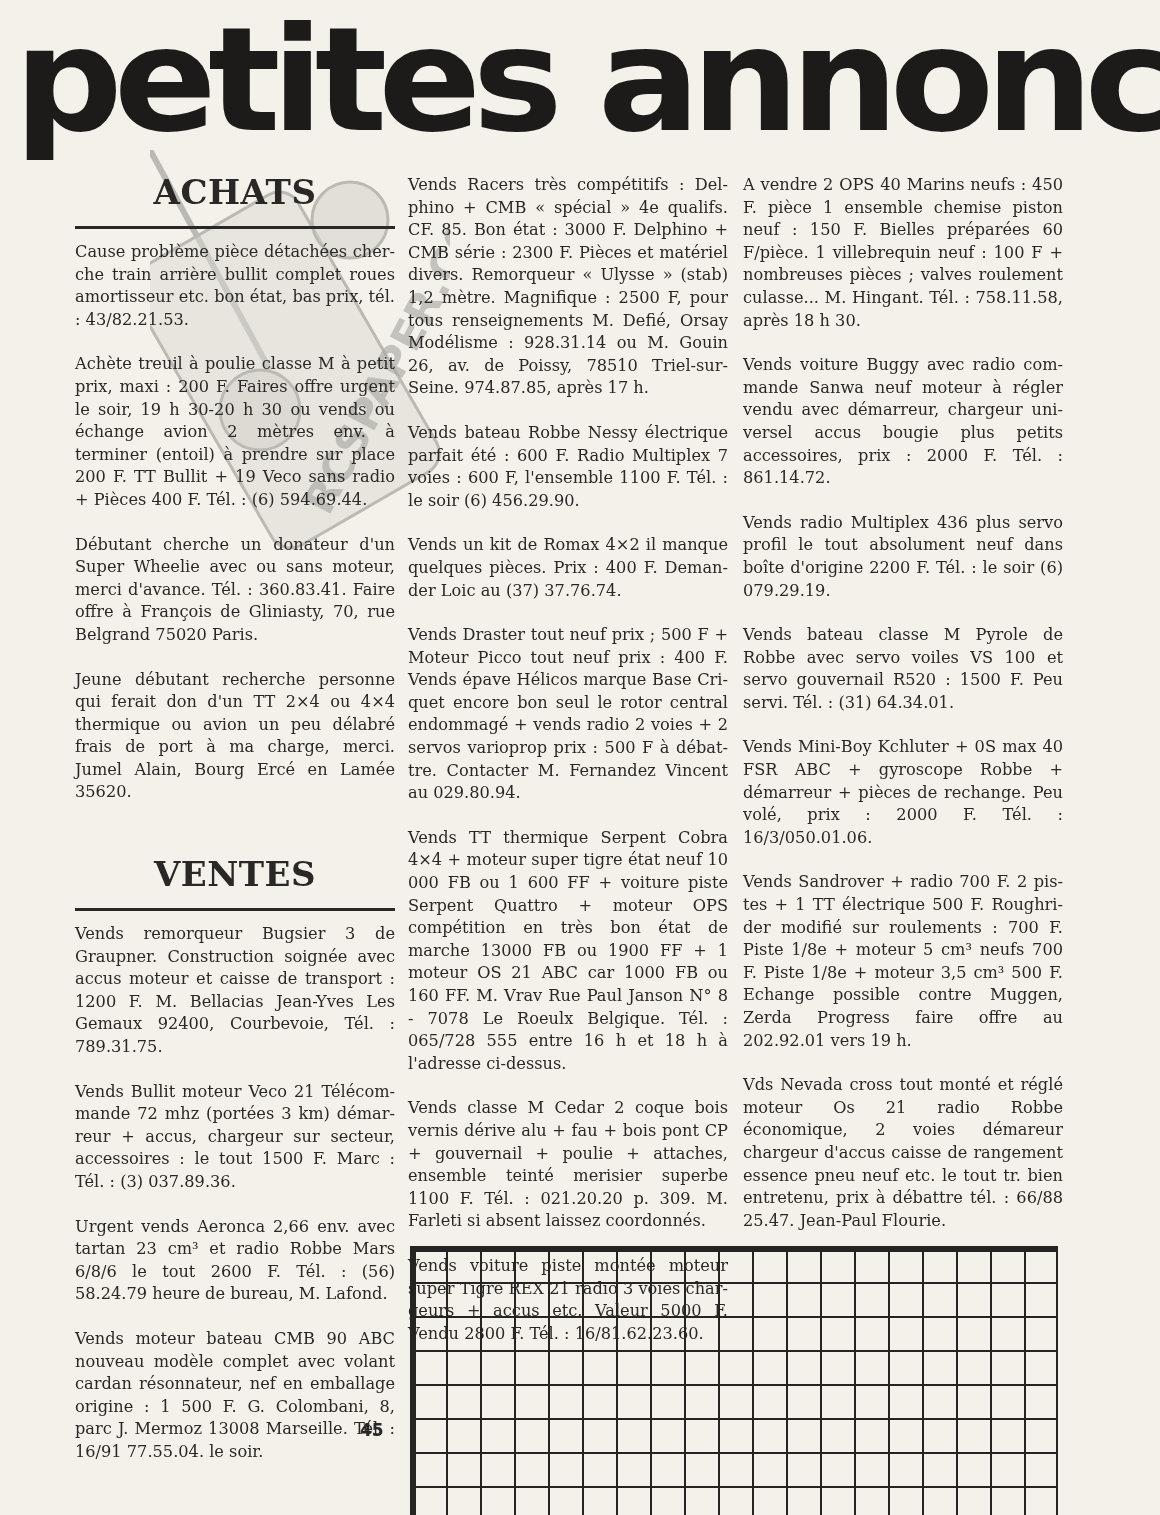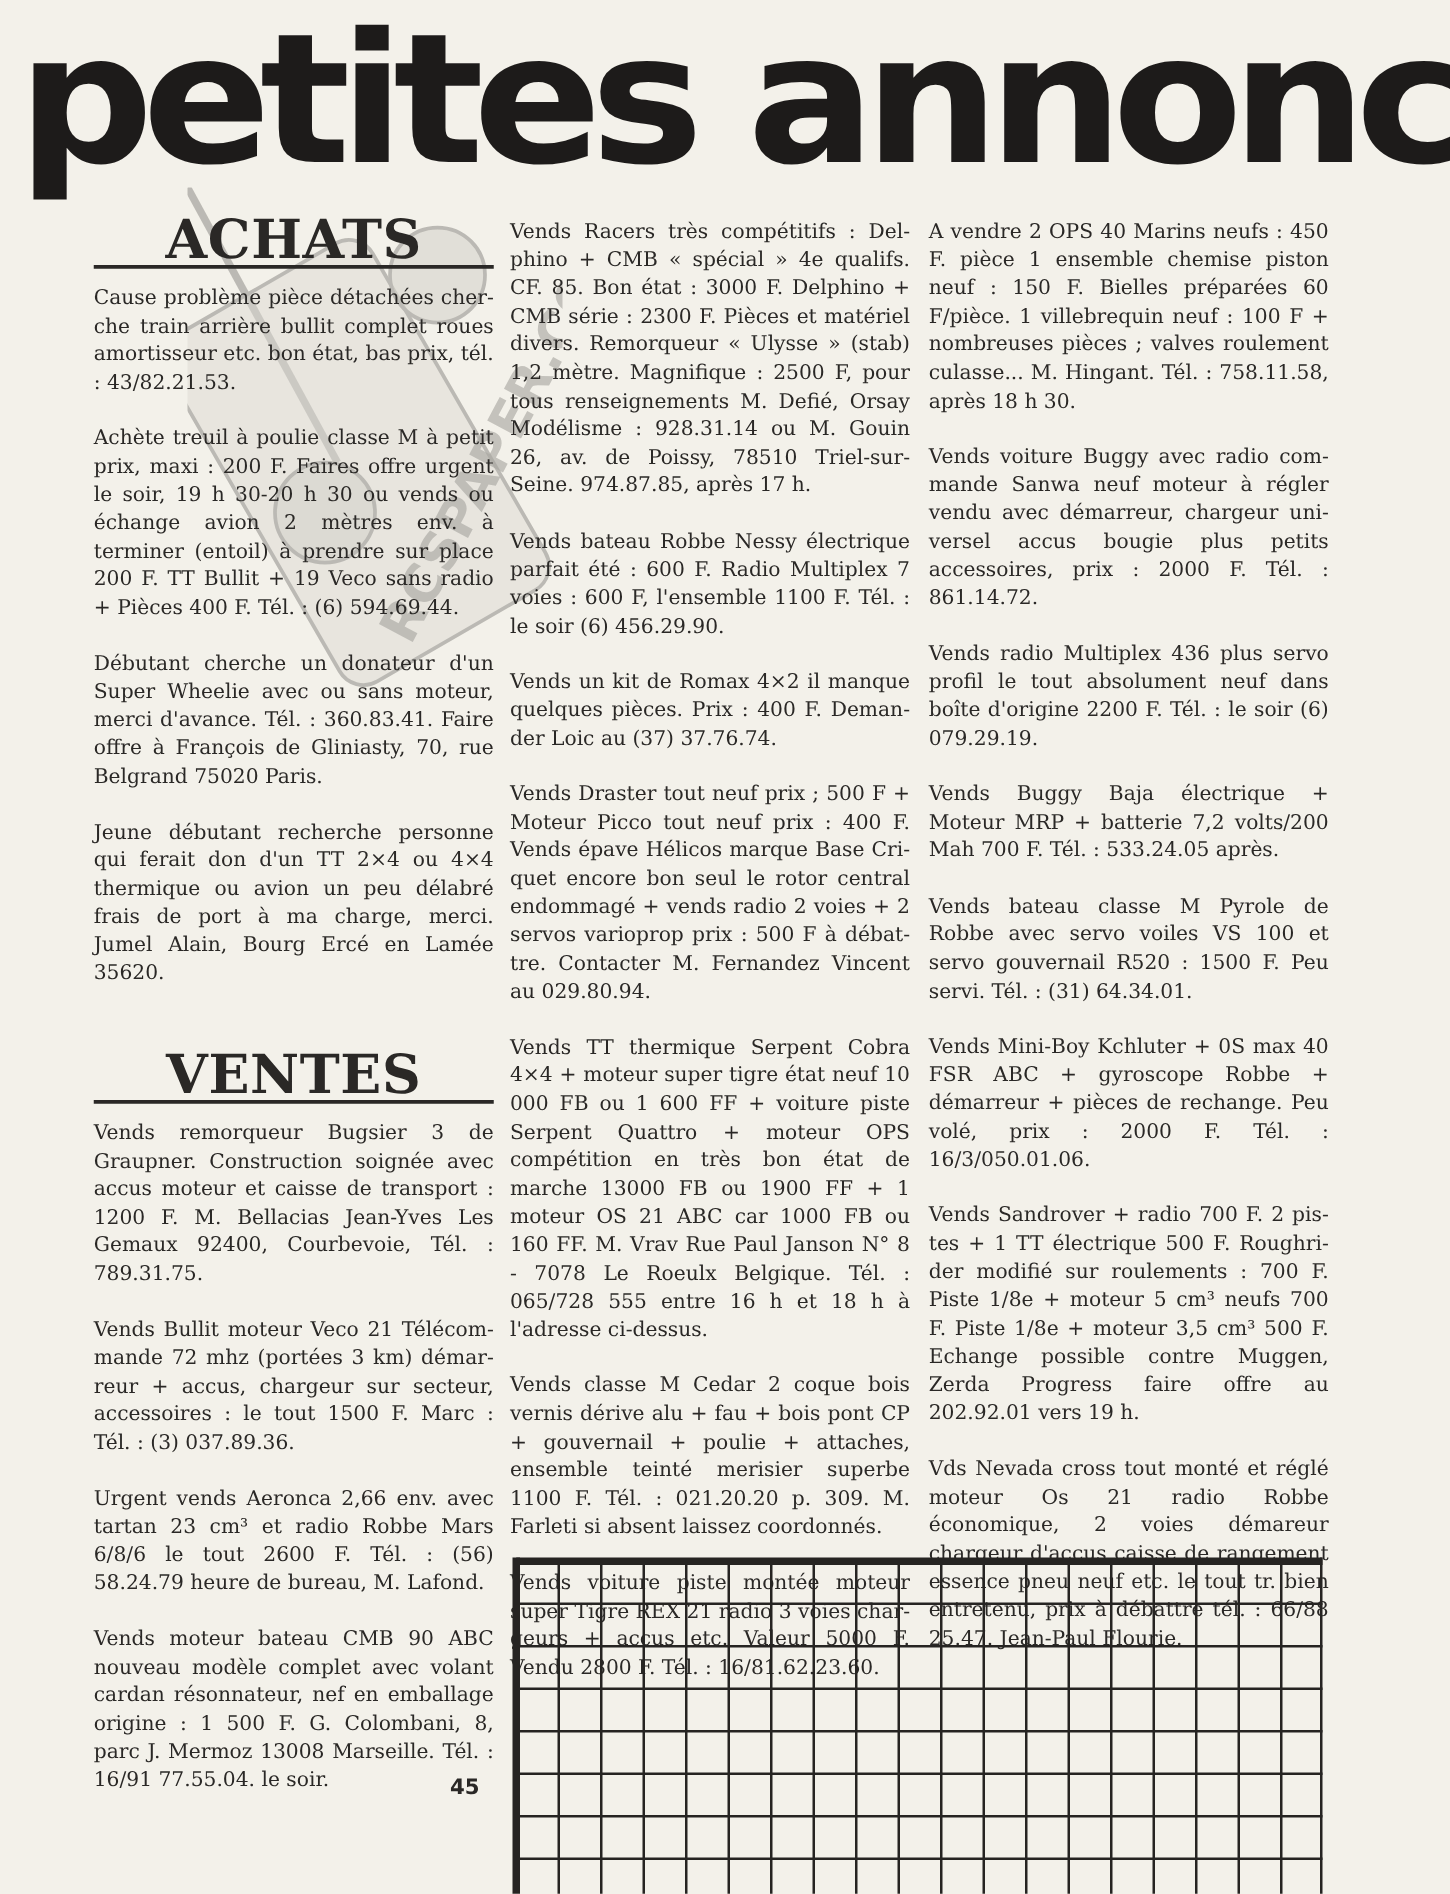--- a/index.html
+++ b/index.html
@@ -24,22 +24,22 @@
   .col {
     position: absolute; top: 170px; width: 320px;
     font-size: 16.2px; line-height: 22.6px;
     text-align: justify; hyphens: manual;
   }
   .col.c1 { left: 75px; top: 172px; }
   .col.c2 { left: 408px; top: 174px; }
   .col.c3 { left: 743px; top: 174px; }
   .section-heading {
     font-family: "DejaVu Serif", serif; font-weight: bold;
-    font-size: 43px; letter-spacing: 0.5px; text-align: center;
-    line-height: 40px; padding-bottom: 0;
+    font-size: 34px; letter-spacing: 0.5px; text-align: center;
+    line-height: 40px; padding-bottom: 14px;
     border-bottom: 3px solid #2a2826; margin: 0 0 12px 0;
   }
   .ad { margin: 0 0 22px 0; }
   .ventes-heading { margin-top: 50px; }
   .page-number {
     position: absolute; left: 360px; top: 1420px;
     font-family: "DejaVu Sans", sans-serif; font-weight: bold; font-size: 17px;
   }
   .grid-wrap {
     position: absolute; left: 408px; top: 1244px; width: 650px; height: 290px;
@@ -86,21 +86,20 @@
   <p class="ad">Vends Draster tout neuf prix ; 500 F + Moteur Picco tout neuf prix : 400 F. Vends épave Hélicos marque Base Cri­quet encore bon seul le rotor central endommagé + vends radio 2 voies + 2 servos varioprop prix : 500 F à débat­tre. Contacter M. Fernandez Vincent au 029.80.94.</p>
   <p class="ad">Vends TT thermique Serpent Cobra 4×4 + moteur super tigre état neuf 10 000 FB ou 1 600 FF + voiture piste Serpent Quattro + moteur OPS compé­tition en très bon état de marche 13000 FB ou 1900 FF + 1 moteur OS 21 ABC car 1000 FB ou 160 FF. M. Vrav Rue Paul Janson N° 8 - 7078 Le Roeulx Belgique. Tél. : 065/728 555 entre 16 h et 18 h à l'adresse ci-dessus.</p>
   <p class="ad">Vends classe M Cedar 2 coque bois ver­nis dérive alu + fau + bois pont CP + gouvernail + poulie + attaches, ensem­ble teinté merisier superbe 1100 F. Tél. : 021.20.20 p. 309. M. Farleti si absent laissez coordonnés.</p>
   <p class="ad">Vends voiture piste montée moteur super Tigre REX 21 radio 3 voies char­geurs + accus etc. Valeur 5000 F. Vendu 2800 F. Tél. : 16/81.62.23.60.</p>
 </div>
 
 <div class="col c3">
   <p class="ad">A vendre 2 OPS 40 Marins neufs : 450 F. pièce 1 ensemble chemise piston neuf : 150 F. Bielles préparées 60 F/pièce. 1 villebrequin neuf : 100 F + nombreuses pièces ; valves roule­ment culasse... M. Hingant. Tél. : 758.11.58, après 18 h 30.</p>
   <p class="ad">Vends voiture Buggy avec radio com­mande Sanwa neuf moteur à régler vendu avec démarreur, chargeur uni­versel accus bougie plus petits accessoi­res, prix : 2000 F. Tél. : 861.14.72.</p>
   <p class="ad">Vends radio Multiplex 436 plus servo profil le tout absolument neuf dans boîte d'origine 2200 F. Tél. : le soir (6) 079.29.19.</p>
-  <p class="ad">Vends Buggy Baja électrique + Moteur MRP + batterie 7,2 volts/200 Mah 700 F. Tél. : 533.24.05 après.</p>
   <p class="ad">Vends bateau classe M Pyrole de Robbe avec servo voiles VS 100 et servo gou­vernail R520 : 1500 F. Peu servi. Tél. : (31) 64.34.01.</p>
   <p class="ad">Vends Mini-Boy Kchluter + 0S max 40 FSR ABC + gyroscope Robbe + démarreur + pièces de rechange. Peu volé, prix : 2000 F. Tél. : 16/3/050.01.06.</p>
   <p class="ad">Vends Sandrover + radio 700 F. 2 pis­tes + 1 TT électrique 500 F. Roughri­der modifié sur roulements : 700 F. Piste 1/8e + moteur 5 cm³ neufs 700 F. Piste 1/8e + moteur 3,5 cm³ 500 F. Echange possible contre Muggen, Zerda Progress faire offre au 202.92.01 vers 19 h.</p>
   <p class="ad">Vds Nevada cross tout monté et réglé moteur Os 21 radio Robbe économique, 2 voies démareur chargeur d'accus caisse de rangement essence pneu neuf etc. le tout tr. bien entretenu, prix à débattre tél. : 66/88 25.47. Jean-Paul Flourie.</p>
 </div>
 
 <div class="page-number">45</div>
 
 <div class="grid-wrap">
   <svg id="grid-svg" width="650" height="290">

